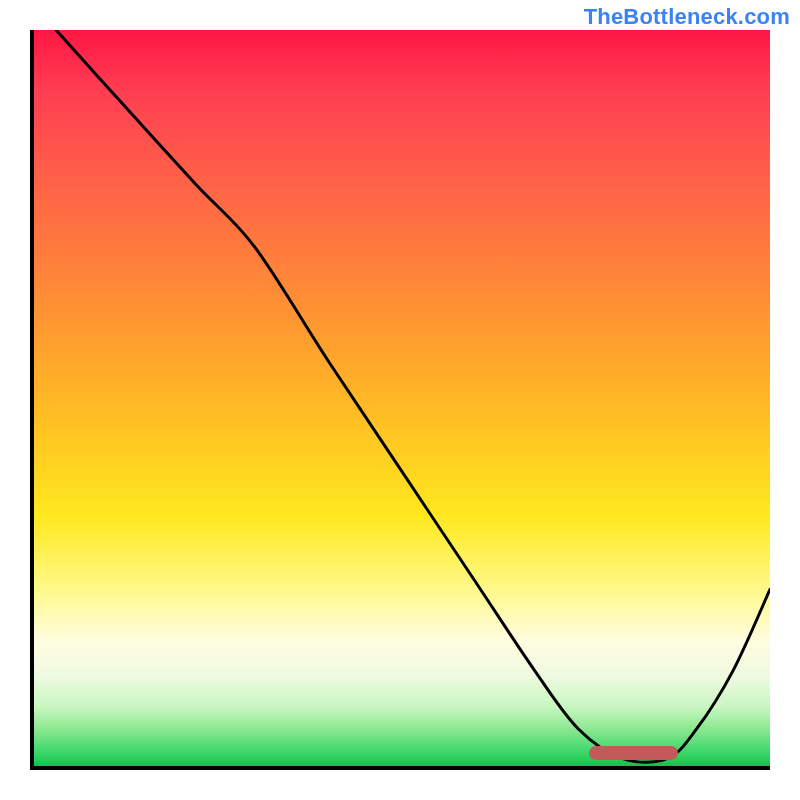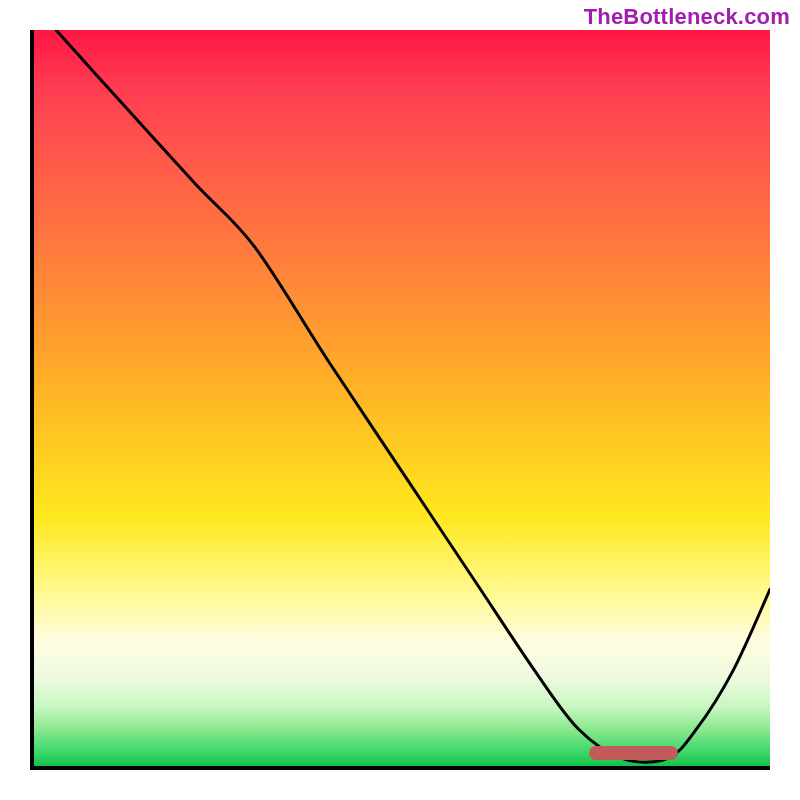--- a/index.html
+++ b/index.html
@@ -16,21 +16,21 @@
     width: 800px;
     height: 800px;
     background: #ffffff;
   }
   .watermark {
     position: absolute;
     top: 4px;
     right: 10px;
     font-size: 22px;
     font-weight: bold;
-    color: #a21caf;
+    color: #3b82f6;
     letter-spacing: 0.2px;
   }
   .plot-area {
     position: absolute;
     left: 30px;
     top: 30px;
     width: 740px;
     height: 740px;
     border-left: 4px solid #000000;
     border-bottom: 4px solid #000000;

